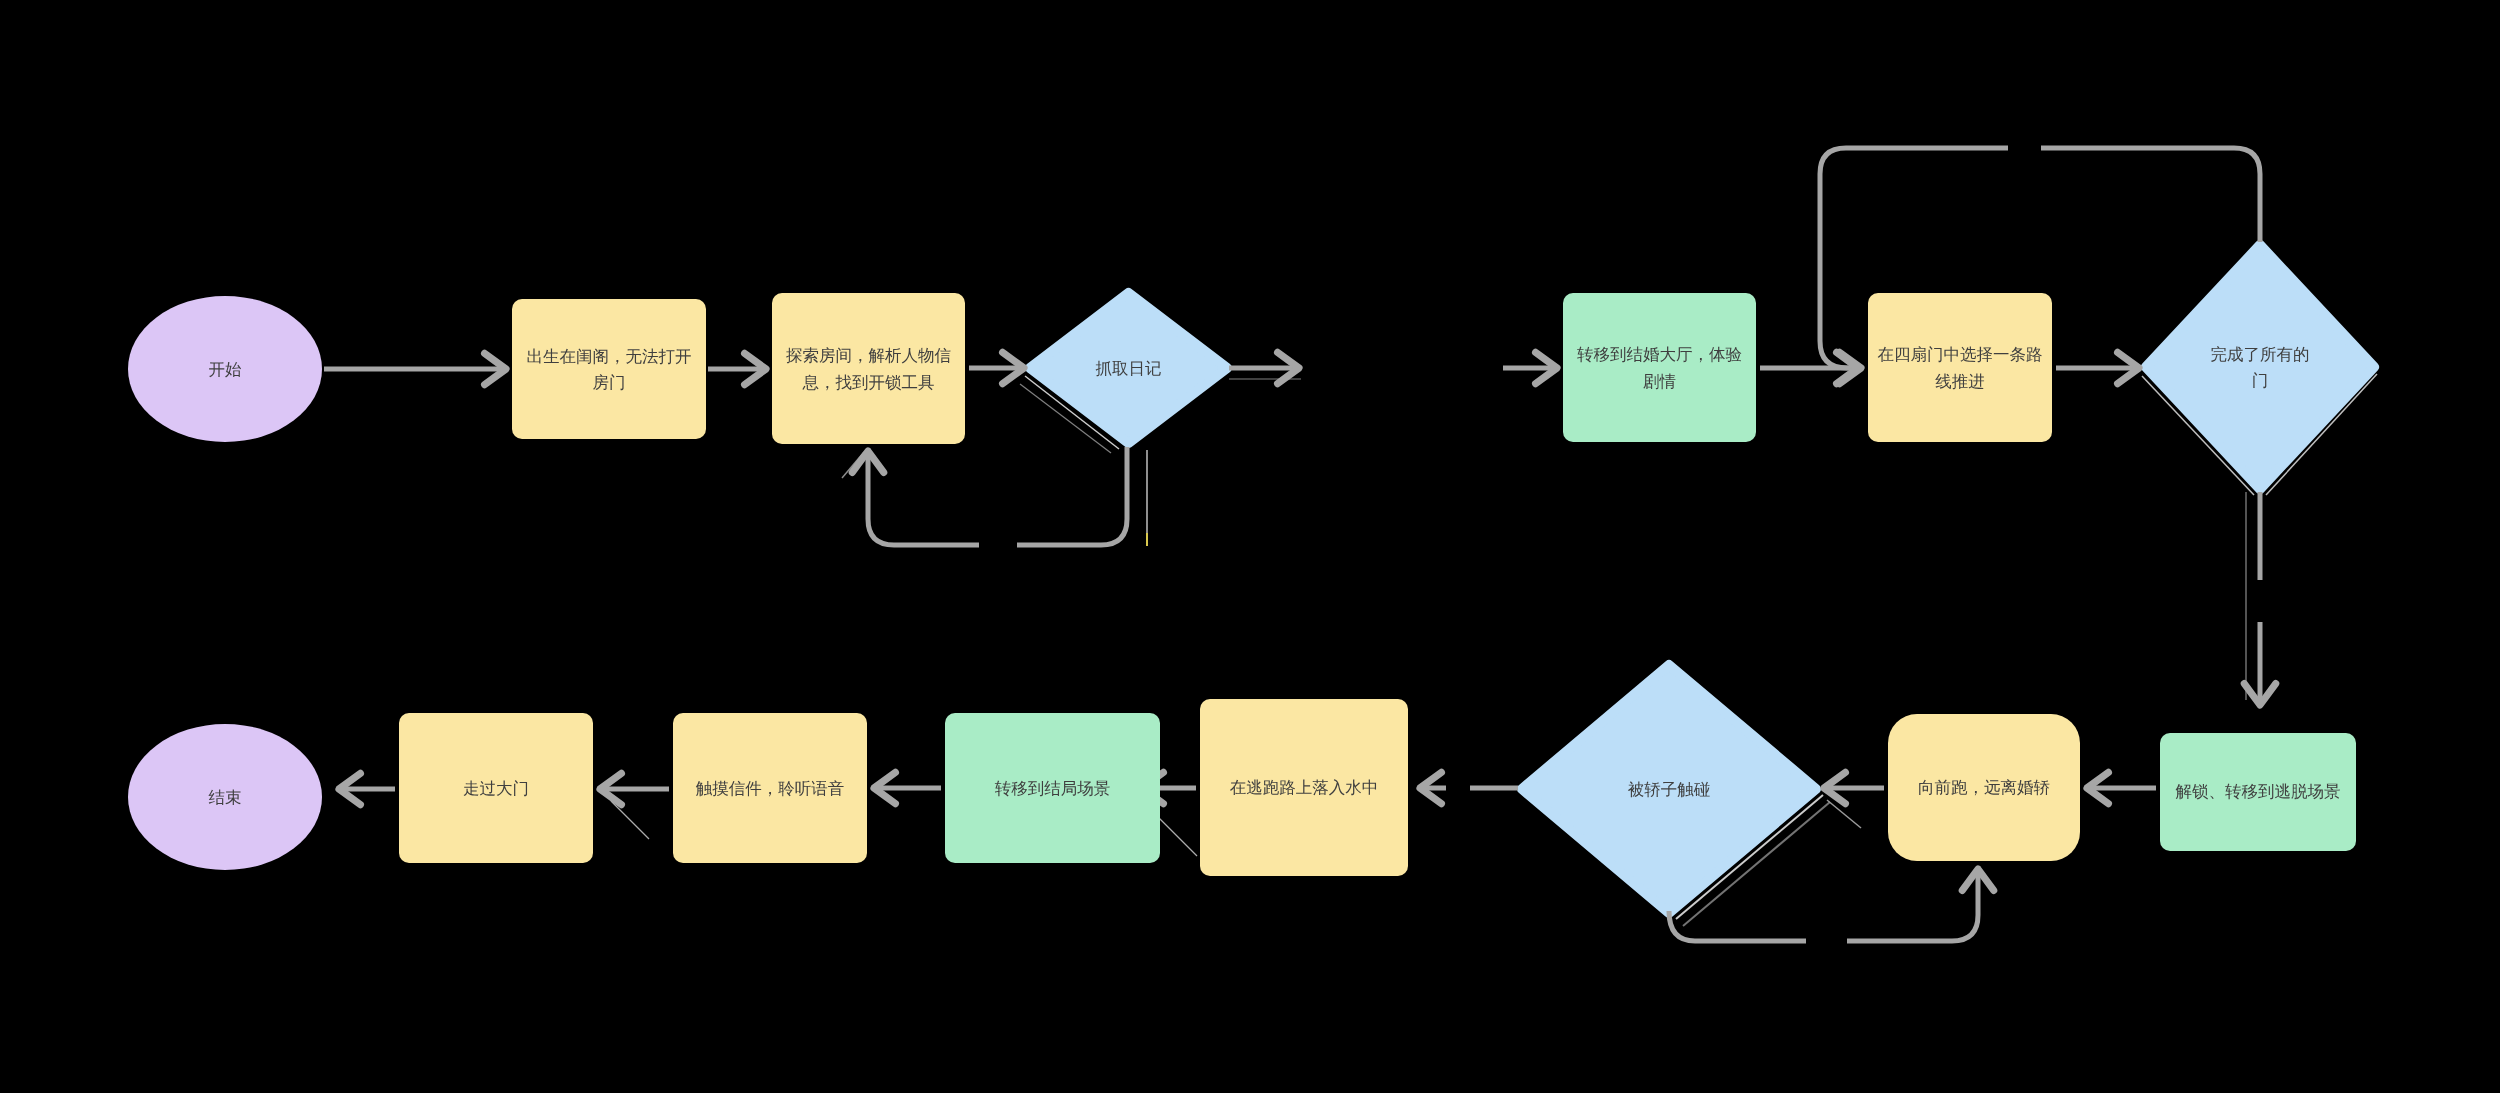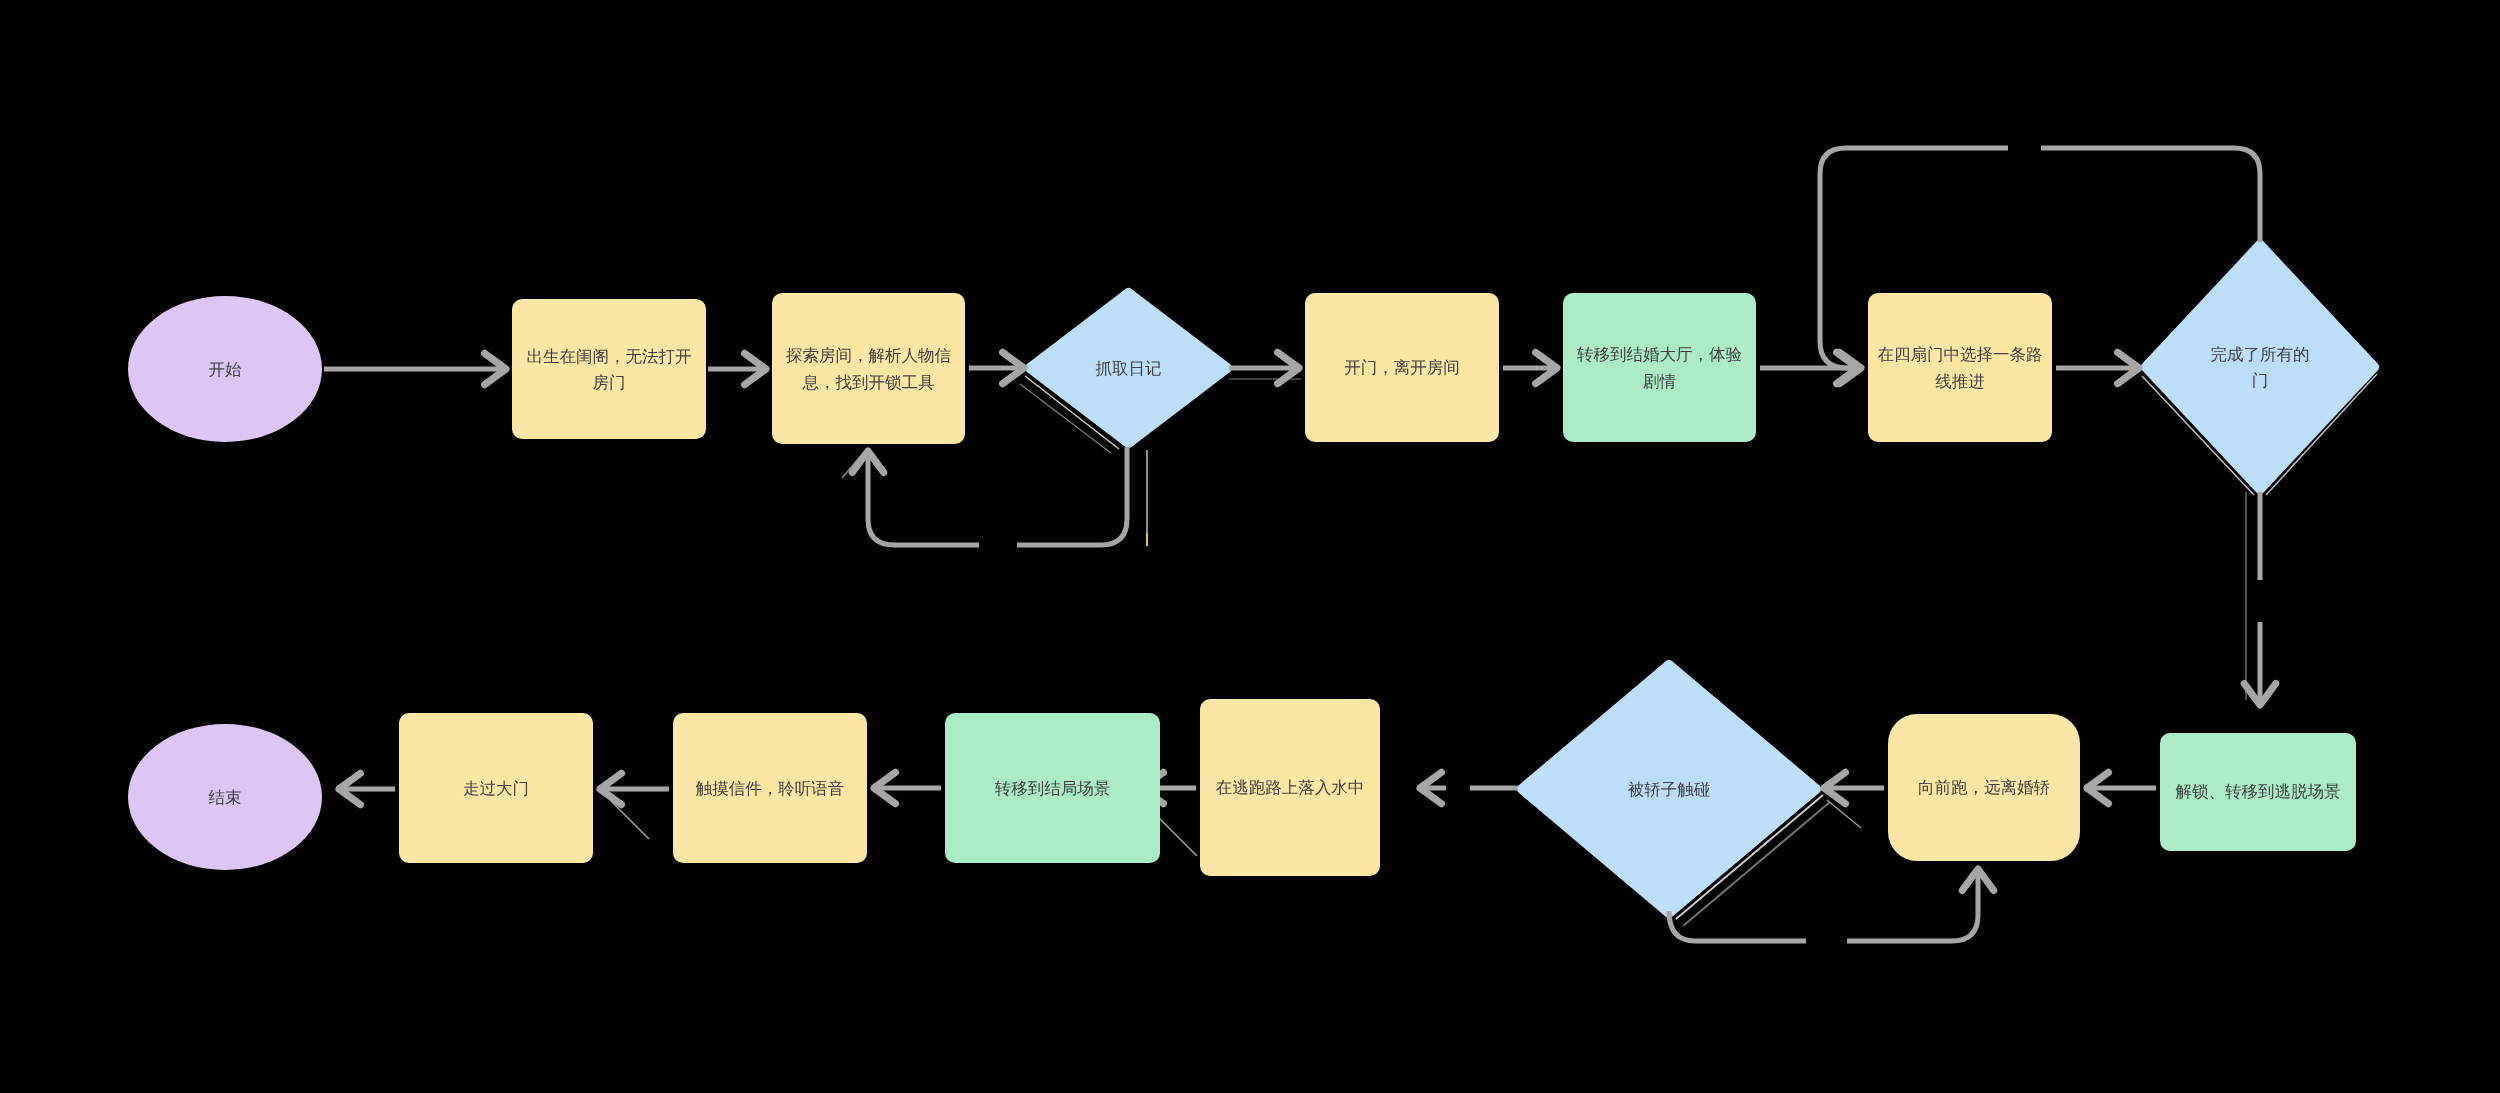--- a/index.html
+++ b/index.html
@@ -94,42 +94,39 @@
     </div>
     <div class="node process" style="left: 512px; top: 299px; width: 194px; height: 140px;">
       <span class="lbl">出生在闺阁，无法打开房门</span>
     </div>
     <div class="node process" style="left: 772px; top: 293px; width: 193px; height: 151px;">
       <span class="lbl">探索房间，解析人物信息，找到开锁工具</span>
     </div>
     <div class="node decision-overlay" style="left: 1030px; top: 293px; width: 197px; height: 150px;">
       <span class="lbl" style="width: 160px; padding: 0px;">抓取日记</span>
     </div>
-    <div class="node process" style="left: 1305px; top: 293px; width: 194px; height: 149px;">
-      <span class="lbl">开门，离开房间</span>
-    </div>
     <div class="node scene" style="left: 1563px; top: 293px; width: 193px; height: 149px;">
       <span class="lbl">转移到结婚大厅，体验剧情</span>
     </div>
     <div class="node process" style="left: 1868px; top: 293px; width: 184px; height: 149px;">
       <span class="lbl">在四扇门中选择一条路线推进</span>
     </div>
     <div class="node decision-overlay" style="left: 2146px; top: 245px; width: 228px; height: 244px;">
       <span class="lbl" style="width: 108px; padding: 0px;">完成了所有的门</span>
     </div>
     <div class="node scene" style="left: 2160px; top: 733px; width: 196px; height: 118px; font-family: Liberation Serif, serif;">
       <span class="lbl">解锁、转移到逃脱场景</span>
     </div>
     <div class="node process" style="left: 1888px; top: 714px; width: 192px; height: 147px; border-radius: 29px;">
       <span class="lbl">向前跑，远离婚轿</span>
     </div>
     <div class="node decision-overlay" style="left: 1522px; top: 665px; width: 294px; height: 248px;">
       <span class="lbl" style="width: 200px; padding: 0px;">被轿子触碰</span>
     </div>
-    <div class="node process" style="left: 1200px; top: 699px; width: 180px; height: 177px;">
+    <div class="node process" style="left: 1200px; top: 699px; width: 208px; height: 177px;">
       <span class="lbl">在逃跑路上落入水中</span>
     </div>
     <div class="node scene" style="left: 945px; top: 713px; width: 215px; height: 150px;">
       <span class="lbl">转移到结局场景</span>
     </div>
     <div class="node process" style="left: 673px; top: 713px; width: 194px; height: 150px;">
       <span class="lbl">触摸信件，聆听语音</span>
     </div>
     <div class="node process" style="left: 399px; top: 713px; width: 194px; height: 150px;">
       <span class="lbl">走过大门</span>

